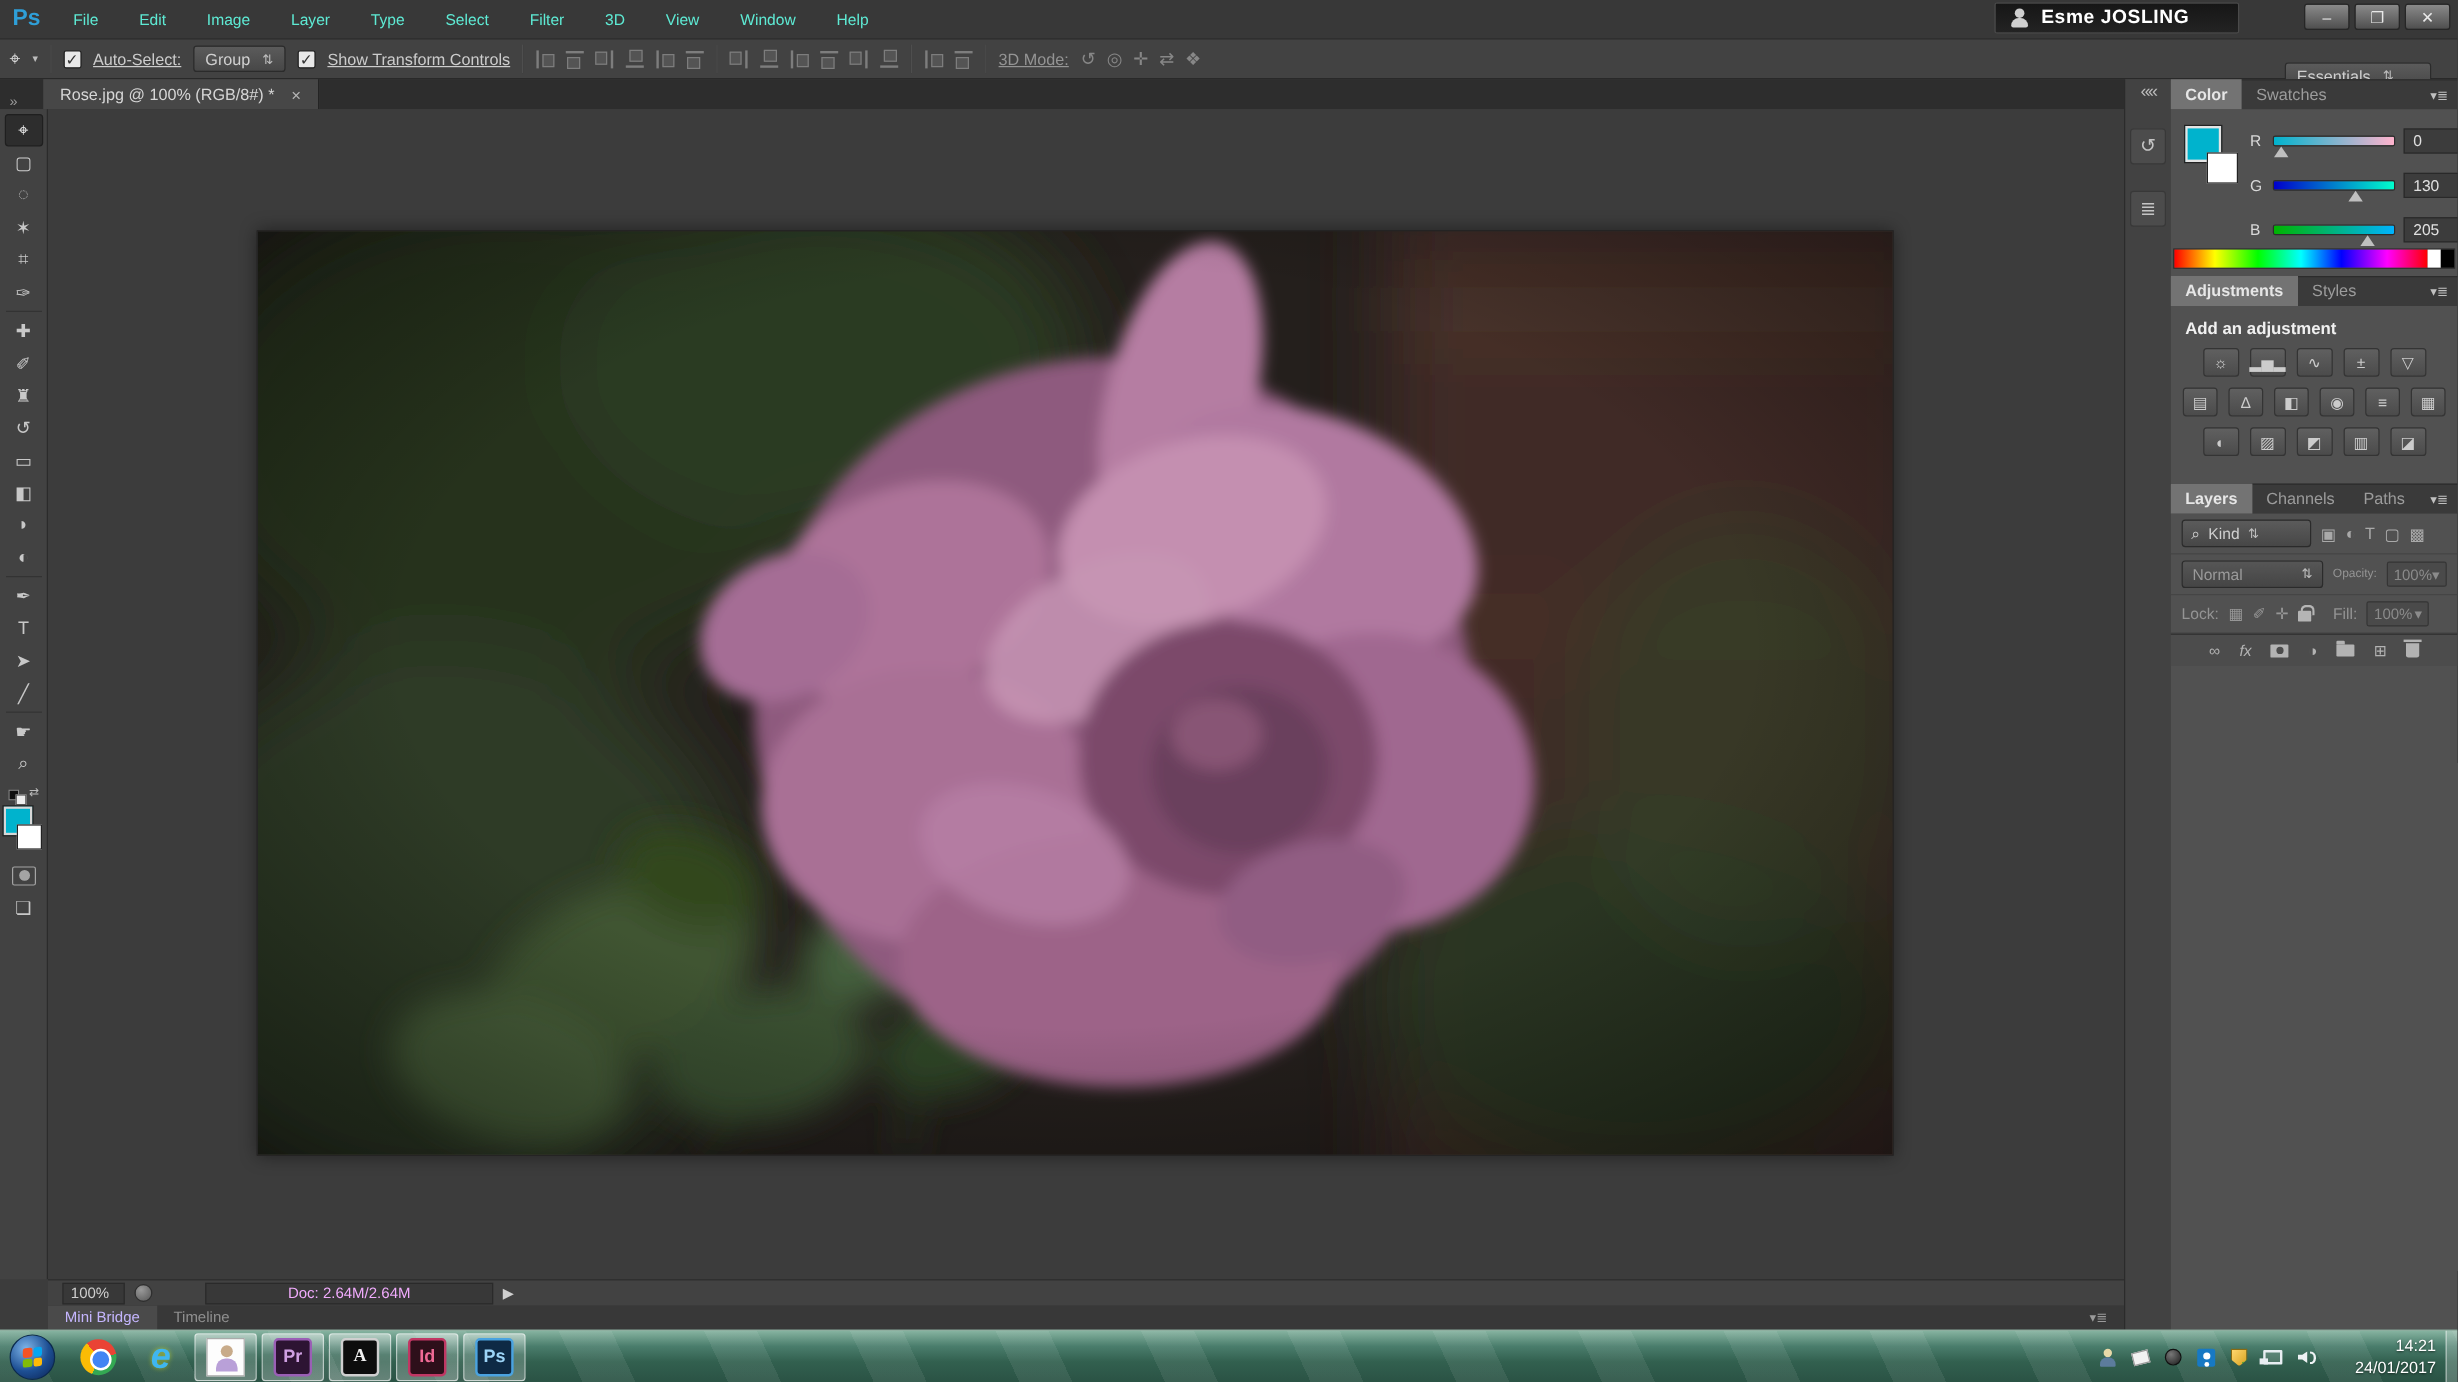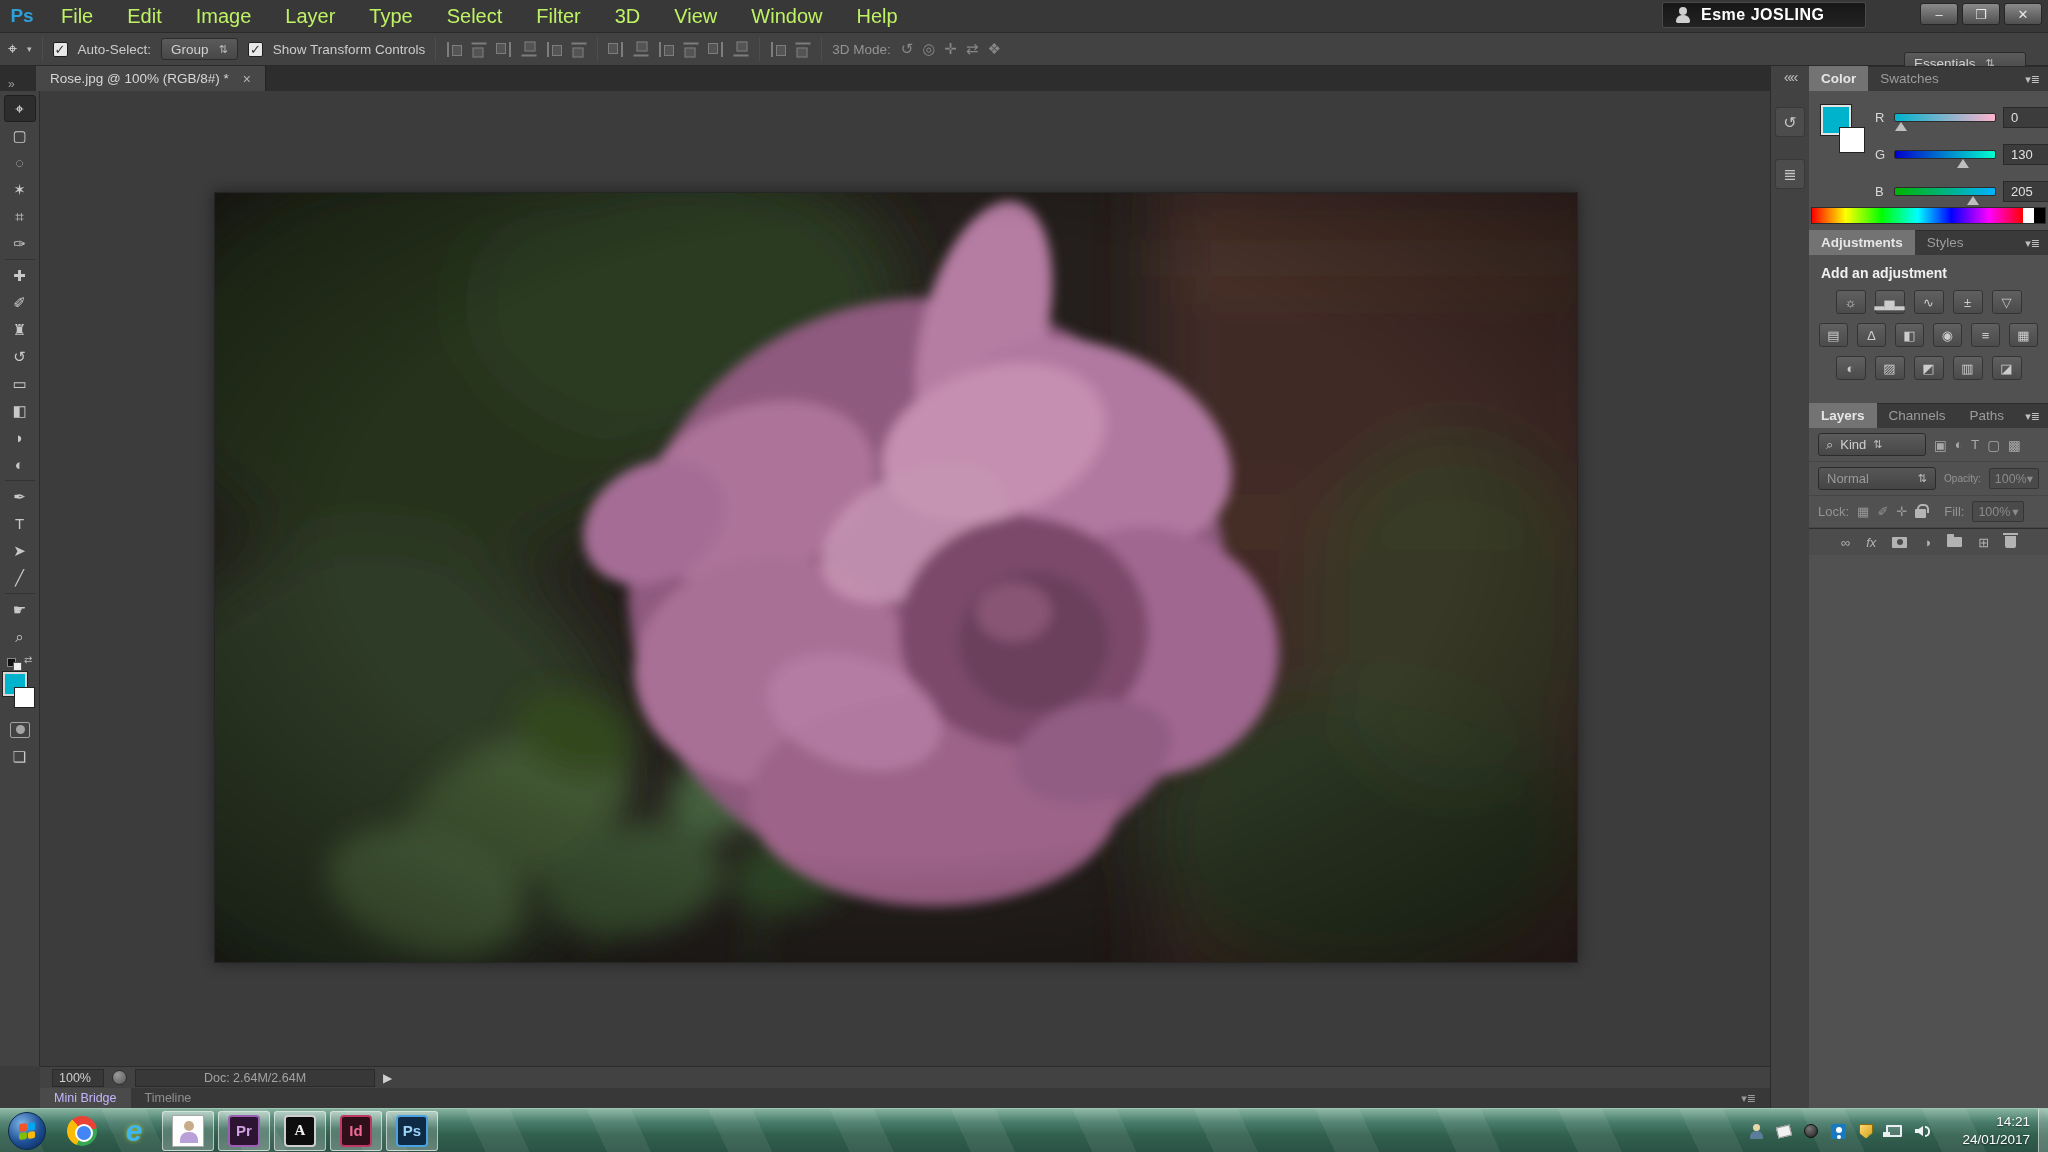--- a/index.html
+++ b/index.html
@@ -7,42 +7,42 @@
   body {
     font-family:"Liberation Sans", sans-serif;
     background:#3c3c3c; color:#d2d2d2; position:relative; font-size:14px;
   }
   .abs { position:absolute; }
 
   
   #menubar { left:0; top:0; width:2048px; height:33px; background:#383838;
     display:flex; align-items:center; border-bottom:1px solid #2a2a2a; }
   #ps-logo { width:44px; text-align:center; font-weight:bold; font-size:19px; color:#2f9fd8; }
-  .menu-item { padding:0 17px; font-size:20px; color:#bef264; }
+  .menu-item { padding:0 17px; font-size:13px; color:#5eead4; }
   #user-badge { position:absolute; left:1662px; top:2px; width:204px; height:26px;
     background:linear-gradient(#161616,#232323); border:1px solid #4a4a4a; border-radius:2px;
     display:flex; align-items:center; gap:10px; padding:0 12px; }
   #user-badge .uname { color:#fff; font-weight:bold; font-size:16px; letter-spacing:.5px; }
   .person-ic { width:16px; height:16px; position:relative; }
   .person-ic::before { content:""; position:absolute; left:4px; top:0; width:8px; height:8px; border-radius:50%; background:#cfcfcf; }
   .person-ic::after { content:""; position:absolute; left:1px; top:8px; width:14px; height:8px; border-radius:7px 7px 2px 2px; background:#cfcfcf; }
   #win-controls { position:absolute; right:6px; top:3px; display:flex; gap:4px; }
   .win-btn { width:38px; height:22px; background:linear-gradient(#8a8a8a,#4f4f4f);
     border:1px solid #262626; border-radius:3px; color:#e8e8e8; font-size:13px;
     display:flex; align-items:center; justify-content:center; }
 
   
   #optionsbar { left:0; top:33px; width:2048px; height:33px; background:#424242;
     border-bottom:1px solid #292929; display:flex; align-items:center; gap:10px; padding:0 8px; }
   .vsep { width:1px; height:24px; background:#323232; border-right:1px solid #4e4e4e; }
   .tool-opt-ic { font-size:16px; color:#dcdcdc; }
   .mini-arrow { font-size:9px; color:#bdbdbd; }
   .cb { width:15px; height:15px; background:#e8e8e8; border:1px solid #1f1f1f; border-radius:2px;
     color:#333; font-size:13px; line-height:13px; text-align:center; }
-  .opt-label { font-size:13.5px; color:#cccccc; }
+  .opt-label { font-size:13.5px; color:#cccccc;text-decoration:underline; }
   .dd { height:22px; background:linear-gradient(#5b5b5b,#474747); border:1px solid #2b2b2b;
     border-radius:3px; display:flex; align-items:center; gap:10px; padding:0 9px; font-size:13.5px; color:#d0d0d0; }
   .updown { font-size:11px; color:#bdbdbd; }
   .ali { width:16px; height:15px; position:relative; opacity:.42; display:inline-block; }
   .ali::before { content:""; position:absolute; left:1px; top:0; bottom:0; width:2px; background:#cfcfcf; }
   .ali::after  { content:""; position:absolute; left:6px; top:3px; width:8px; height:9px; border:1px solid #cfcfcf; background:#6e6e6e; }
   .ali.r90  { transform:rotate(90deg); } .ali.r180 { transform:rotate(180deg); } .ali.r270 { transform:rotate(270deg); }
   .icgrp { display:flex; gap:9px; align-items:center; }
   .g3d { font-size:15px; color:#9e9e9e; opacity:.75; }
   #workspace-dd { position:absolute; right:22px; top:19px; width:122px; }
@@ -78,21 +78,21 @@
     border:1px solid #252525; box-shadow:0 0 14px rgba(0,0,0,.45); background:#221d1b; }
   #photo svg { display:block; width:100%; height:100%; }
 
   
   #statusbar { left:40px; top:1066px; width:1730px; height:22px; background:#424242;
     border-top:1px solid #2c2c2c; display:flex; align-items:center; gap:8px; padding-left:12px; }
   #zoom-field { width:52px; height:18px; background:#383838; border:1px solid #2a2a2a;
     font-size:12.5px; color:#cfcfcf; display:flex; align-items:center; padding-left:6px; }
   .status-orb { width:15px; height:15px; border-radius:50%; background:radial-gradient(circle at 35% 30%,#9a9a9a,#565656); border:1px solid #2e2e2e; }
   #doc-field { width:240px; height:18px; background:#383838; border:1px solid #2a2a2a;
-    font-size:12.5px; color:#a3a3a3; display:flex; align-items:center; justify-content:center; }
+    font-size:12.5px; color:#f0abfc; display:flex; align-items:center; justify-content:center;margin-left:36px; }
   .status-arrow { color:#cfcfcf; font-size:12px; }
 
   
   #mbbar { left:40px; top:1088px; width:1730px; height:20px; background:#383838; display:flex; align-items:flex-end; }
   .mb-tab { height:20px; padding:0 14px; display:flex; align-items:center; font-size:12.5px; color:#8f8f8f; }
   .mb-tab.active { background:#4a4a4a; color:#c4b5fd; font-weight:normal; }
   #mb-menu { position:absolute; right:14px; bottom:3px; color:#9a9a9a; font-size:11px; }
 
   
   #dockstrip { left:1770px; top:66px; width:39px; height:1042px; background:#424242; border-left:1px solid #2b2b2b;

